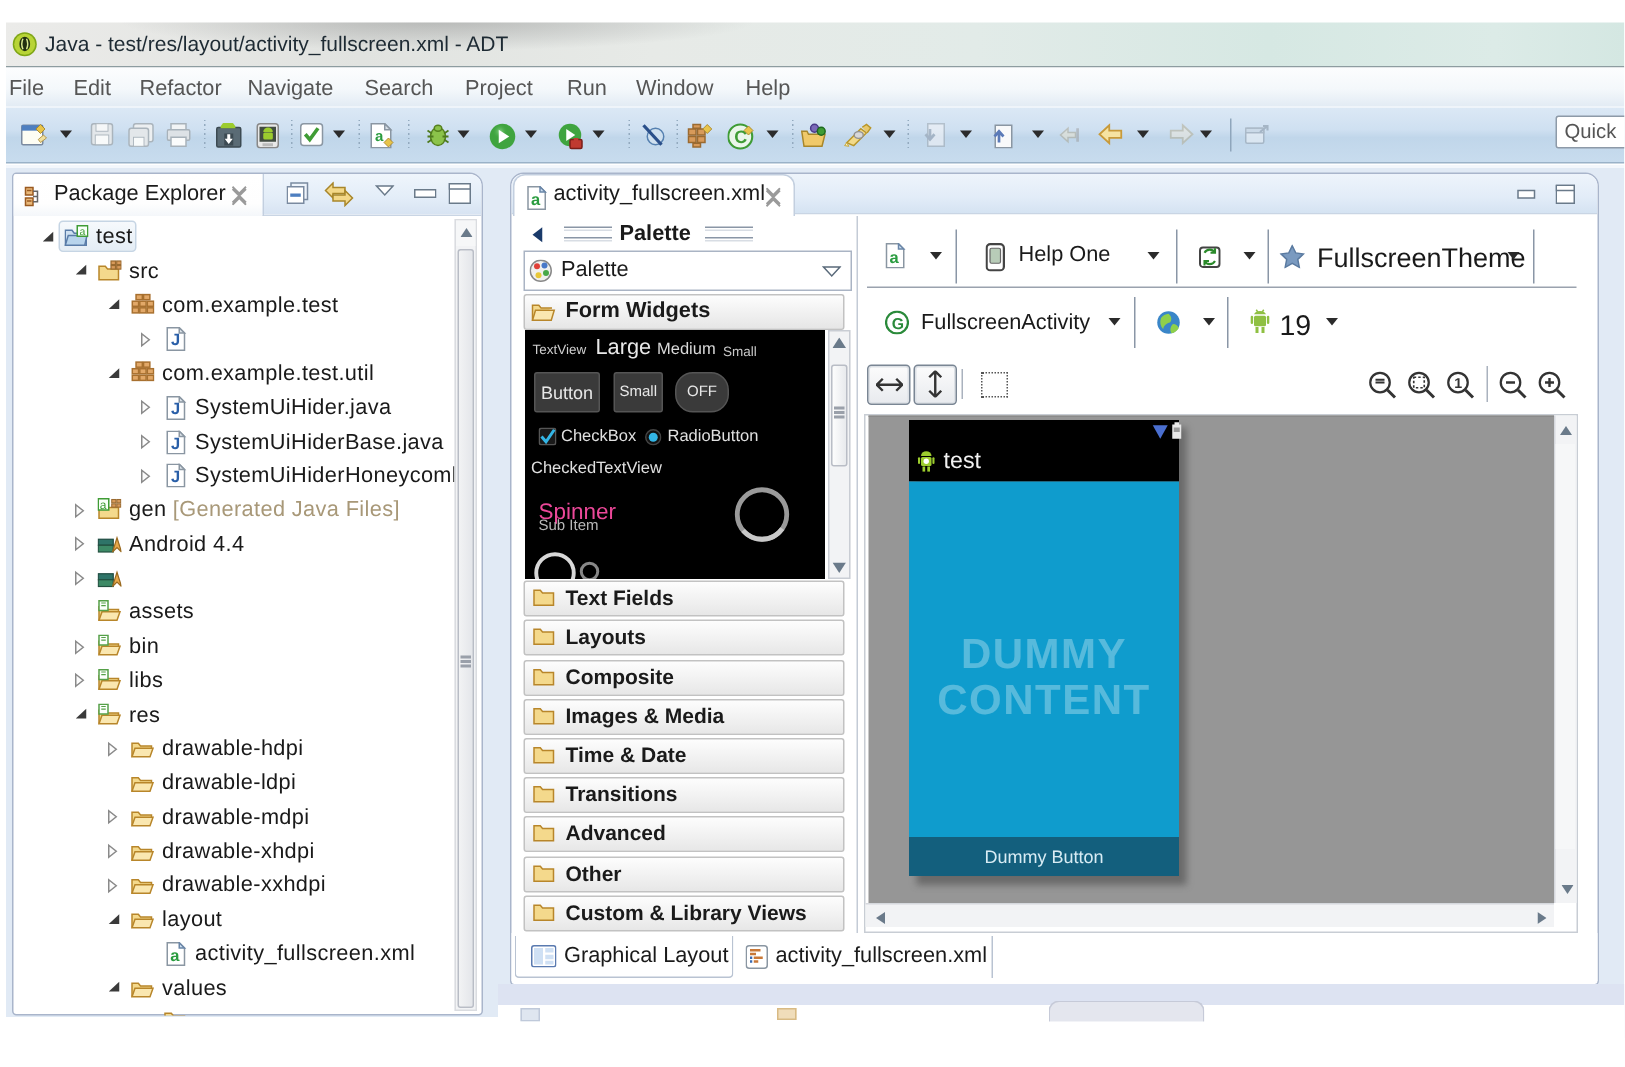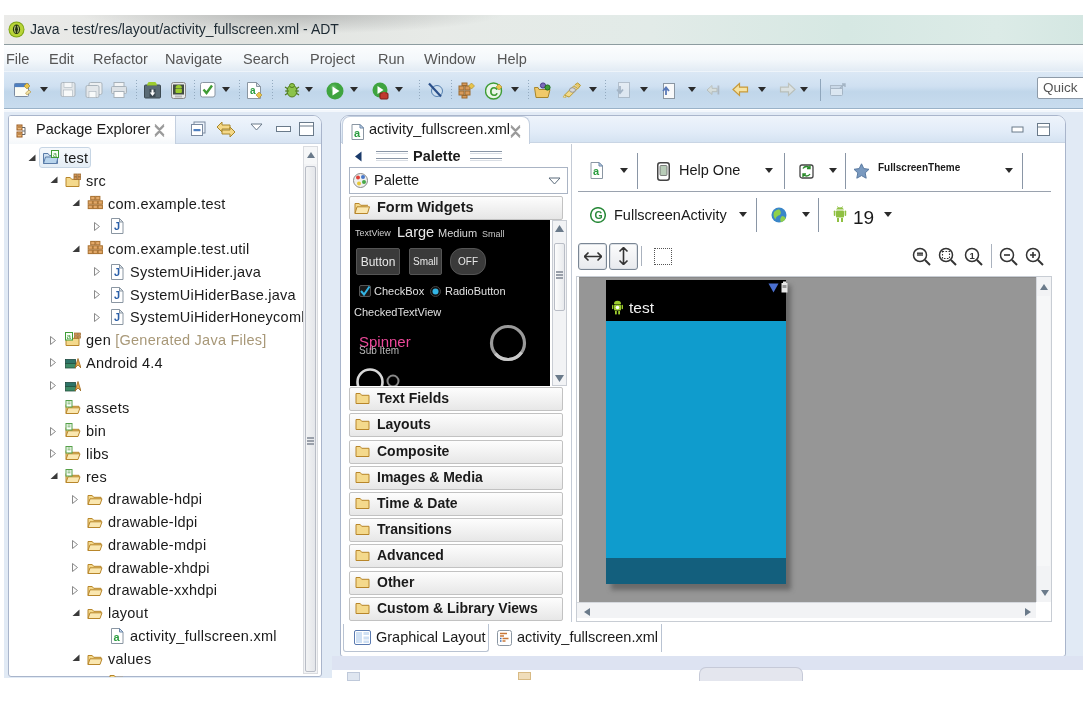--- a/index.html
+++ b/index.html
@@ -615,21 +615,21 @@
     <svg class="abs" style="left:799px;top:162px" width="15" height="19" viewBox="0 0 15 19">
       <rect x="1" y="3" width="13" height="13" rx="2" fill="#fff" stroke="#444" stroke-width="1.3"></rect>
       <path d="M4 6.5 a4 4 0 0 1 7 0 M11 3.5 v3 h-3" fill="none" stroke="#2a8a2a" stroke-width="1.4"></path>
       <path d="M11 12 a4 4 0 0 1 -7 0 M4 15 v-3 h3" fill="none" stroke="#2a8a2a" stroke-width="1.4"></path>
     </svg>
     <div class="dd" style="left:829px;top:168px;"></div>
     <div class="abs" style="left:845px;top:153px;width:1px;height:36px;background:#8a96a6;"></div>
     <svg class="abs" style="left:853px;top:163px" width="17" height="16" viewBox="0 0 17 16">
       <path d="M8.5 0.8 L10.8 5.6 L16 6.3 L12.2 9.9 L13.2 15.2 L8.5 12.6 L3.8 15.2 L4.8 9.9 L1 6.3 L6.2 5.6 Z" fill="#7a9ac0" stroke="#5a7aa0"></path>
     </svg>
-    <div class="abs" style="left:878px;top:162px;font-size:10px;color:#1a1a1a;font-weight:bold;">FullscreenTheme</div>
+    <div class="abs" style="left:878px;top:162px;font-size:18px;color:#1a1a1a;">FullscreenTheme</div>
     <div class="dd" style="left:1005px;top:168px;"></div>
     <div class="abs" style="left:1022px;top:153px;width:1px;height:36px;background:#8a96a6;"></div>
     <div class="abs" style="left:578px;top:191px;width:473px;height:1px;background:#9aa2ae;"></div>
     <svg class="abs" style="left:590px;top:207px" width="16" height="16" viewBox="0 0 16 16">
       <circle cx="8" cy="8" r="7.3" fill="#fff" stroke="#2a8a3a" stroke-width="1.5"></circle>
       <text x="4.5" y="12" font-size="10.5" font-weight="bold" fill="#2a8a3a" font-family="Liberation Sans">G</text>
     </svg>
     <div class="abs" style="left:614px;top:207px;font-size:14.5px;color:#1a1a1a;">FullscreenActivity</div>
     <div class="dd" style="left:739px;top:212px;"></div>
     <div class="abs" style="left:756px;top:198px;width:1px;height:34px;background:#8a96a6;"></div>
@@ -704,21 +704,23 @@
       <path d="M3 4 a3.5 3.2 0 0 1 7 0 z" fill="#9ccc2e"></path>
       <rect x="3" y="4.6" width="7" height="6" rx="1" fill="#9ccc2e"></rect>
       <rect x="1" y="4.8" width="1.4" height="4.5" rx="0.7" fill="#9ccc2e"></rect>
       <rect x="10.6" y="4.8" width="1.4" height="4.5" rx="0.7" fill="#9ccc2e"></rect>
       <rect x="4" y="11" width="1.8" height="3.4" fill="#9ccc2e"></rect>
       <rect x="7.2" y="11" width="1.8" height="3.4" fill="#9ccc2e"></rect>
       <circle cx="6.5" cy="7.5" r="1.8" fill="#fff"></circle>
     </svg>
     <div class="abs" style="left:629px;top:299px;font-size:15.5px;color:#f2f2f2;">test</div>
     <div class="abs" style="left:606px;top:321px;width:180px;height:237px;background:#0f9ccd;"></div>
+    <div class="abs" style="left:606px;top:420px;width:180px;height:62px;font-size:28px;font-weight:bold;color:rgba(255,255,255,0.30);text-align:center;line-height:31px;letter-spacing:1px;">DUMMY CONTENT</div>
     <div class="abs" style="left:606px;top:558px;width:180px;height:26px;background:#135f7d;"></div>
+    <div class="abs" style="left:606px;top:558px;width:180px;height:26px;font-size:12px;color:#d8ecf4;text-align:center;line-height:26px;">Dummy Button</div>
 <div class="abs" style="left:1036px;top:277px;width:15px;height:325px;background:#f2f3f5;border-left:1px solid #d5d8dd;"></div>
 <div class="abs" style="left:1037px;top:296px;width:13px;height:270px;background:#f6f7f8;"></div>
 <svg class="abs" style="left:1040px;top:284px" width="8" height="6" viewBox="0 0 8 6">
       <path d="M4 0 L8 6 H0 Z" fill="#6a7a8a"></path>
     </svg>
     <svg class="abs" style="left:1041px;top:590px" width="8" height="6" viewBox="0 0 8 6">
       <path d="M4 6 L8 0 H0 Z" fill="#6a7a8a"></path>
     </svg>
 <div class="abs" style="left:577px;top:602px;width:459px;height:16px;background:#f2f3f5;border-top:1px solid #d5d8dd;"></div>
 <svg class="abs" style="left:584px;top:608px" width="6" height="8" viewBox="0 0 6 8">

